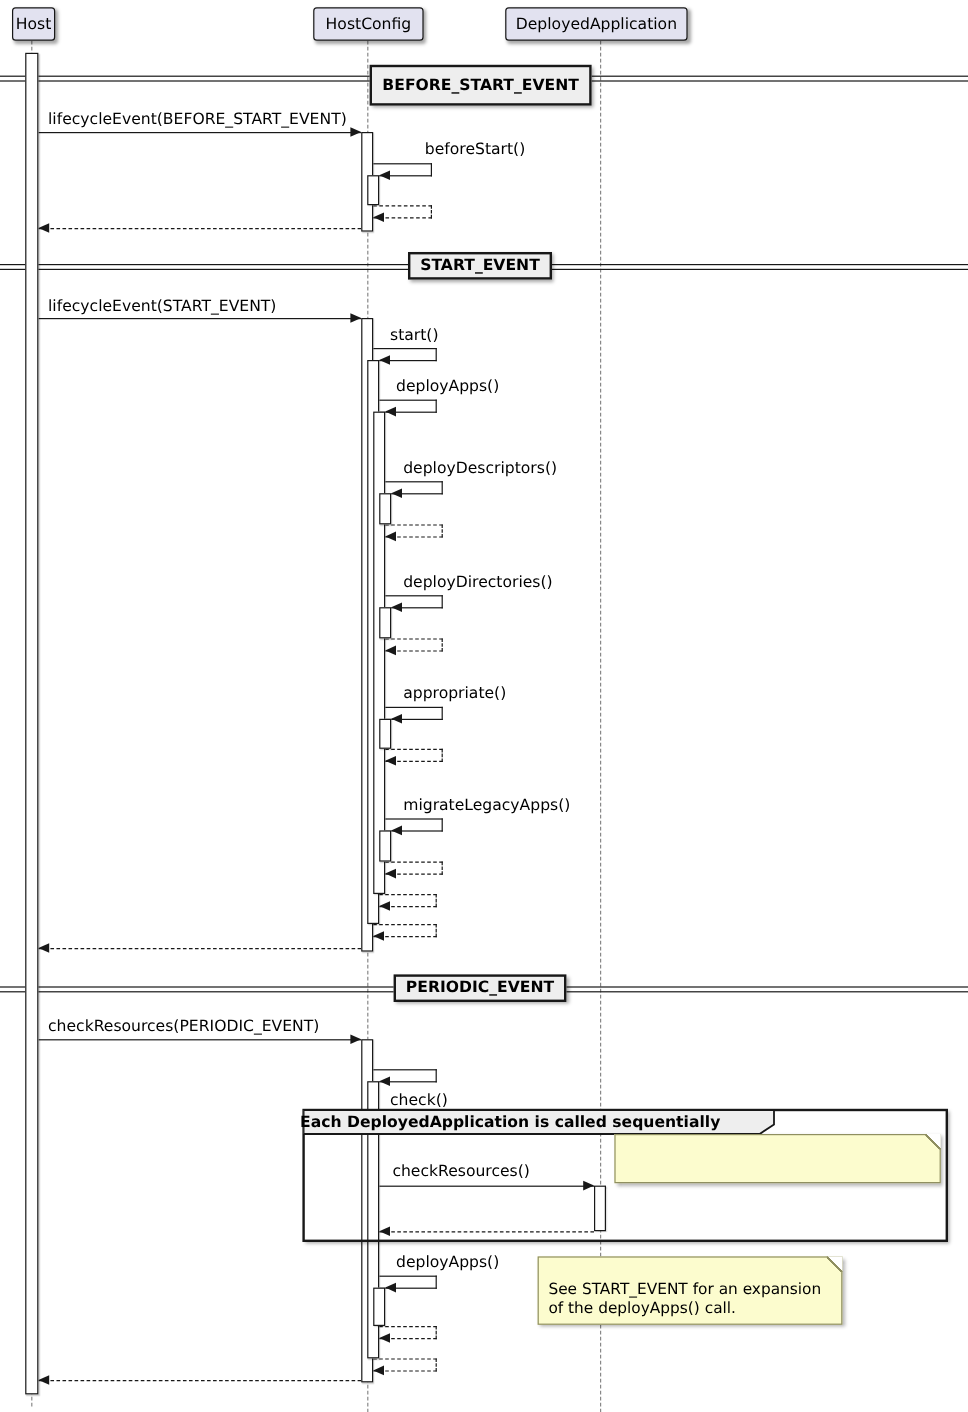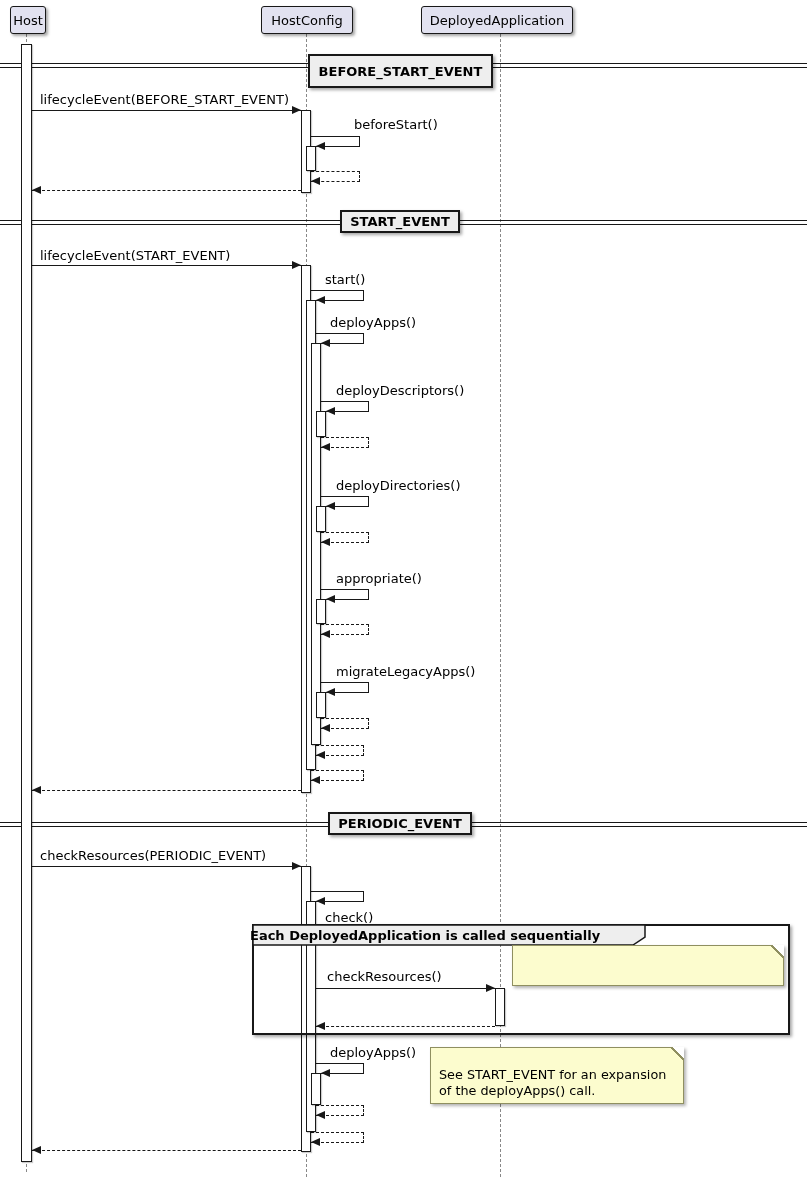--- a/index.html
+++ b/index.html
@@ -172,21 +172,21 @@
     <span class="fold"></span>
   </div>
 
   <div class="lbl" style="left:330px;top:1045px;">deployApps()</div>
   <div class="call" style="left:316px;top:1063px;width:48px;"></div>
   <div class="al" style="left:321px;top:1069px;"></div>
   <div class="bar" style="left:311px;top:1073px;height:32px;"></div>
   <div class="ret" style="left:316px;top:1105px;width:48px;"></div>
   <div class="al" style="left:316px;top:1111px;"></div>
 
-  <div class="note" style="left:430px;top:1047px;width:254px;">
+  <div class="note" style="left:448px;top:1047px;width:254px;">
     <span class="fold"></span><span>See START_EVENT for an expansion
 of the deployApps() call.</span>
   </div>
 
   <div class="ret" style="left:311px;top:1132px;width:53px;"></div>
   <div class="al" style="left:311px;top:1138px;"></div>
   <div class="hd" style="left:32px;top:1150px;width:269px;"></div>
   <div class="al" style="left:32px;top:1146px;"></div>
 
 </div>

